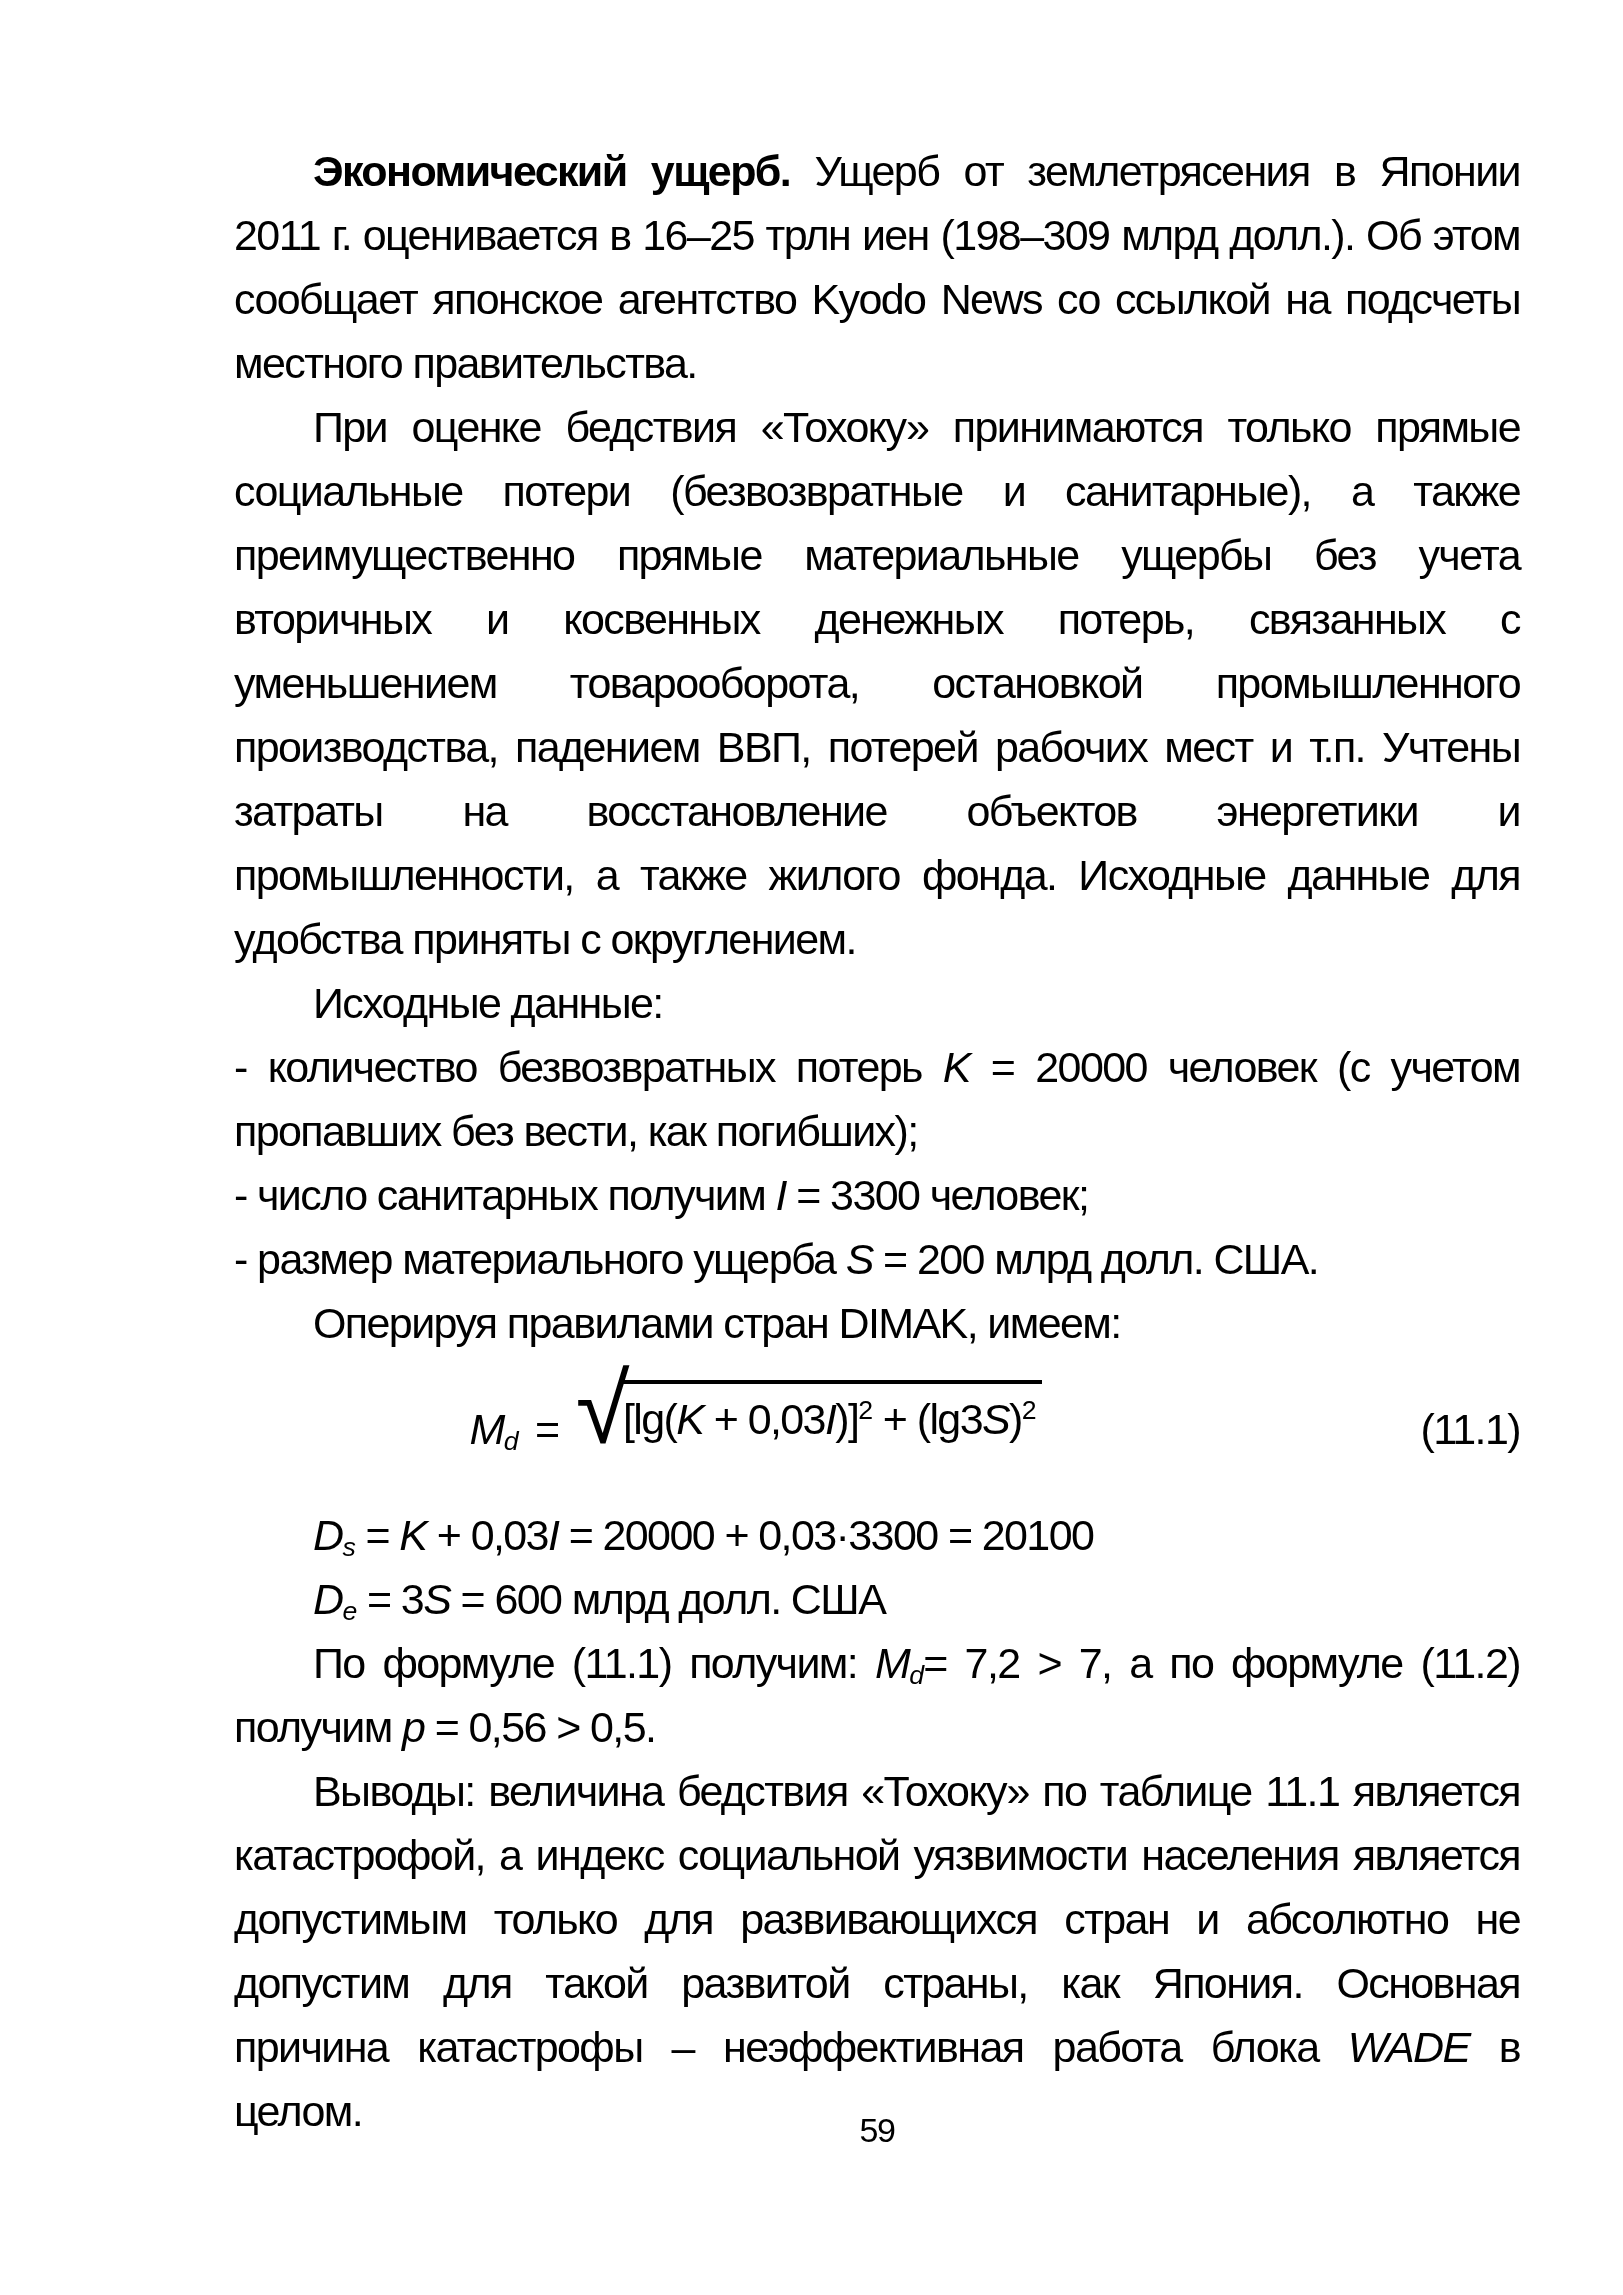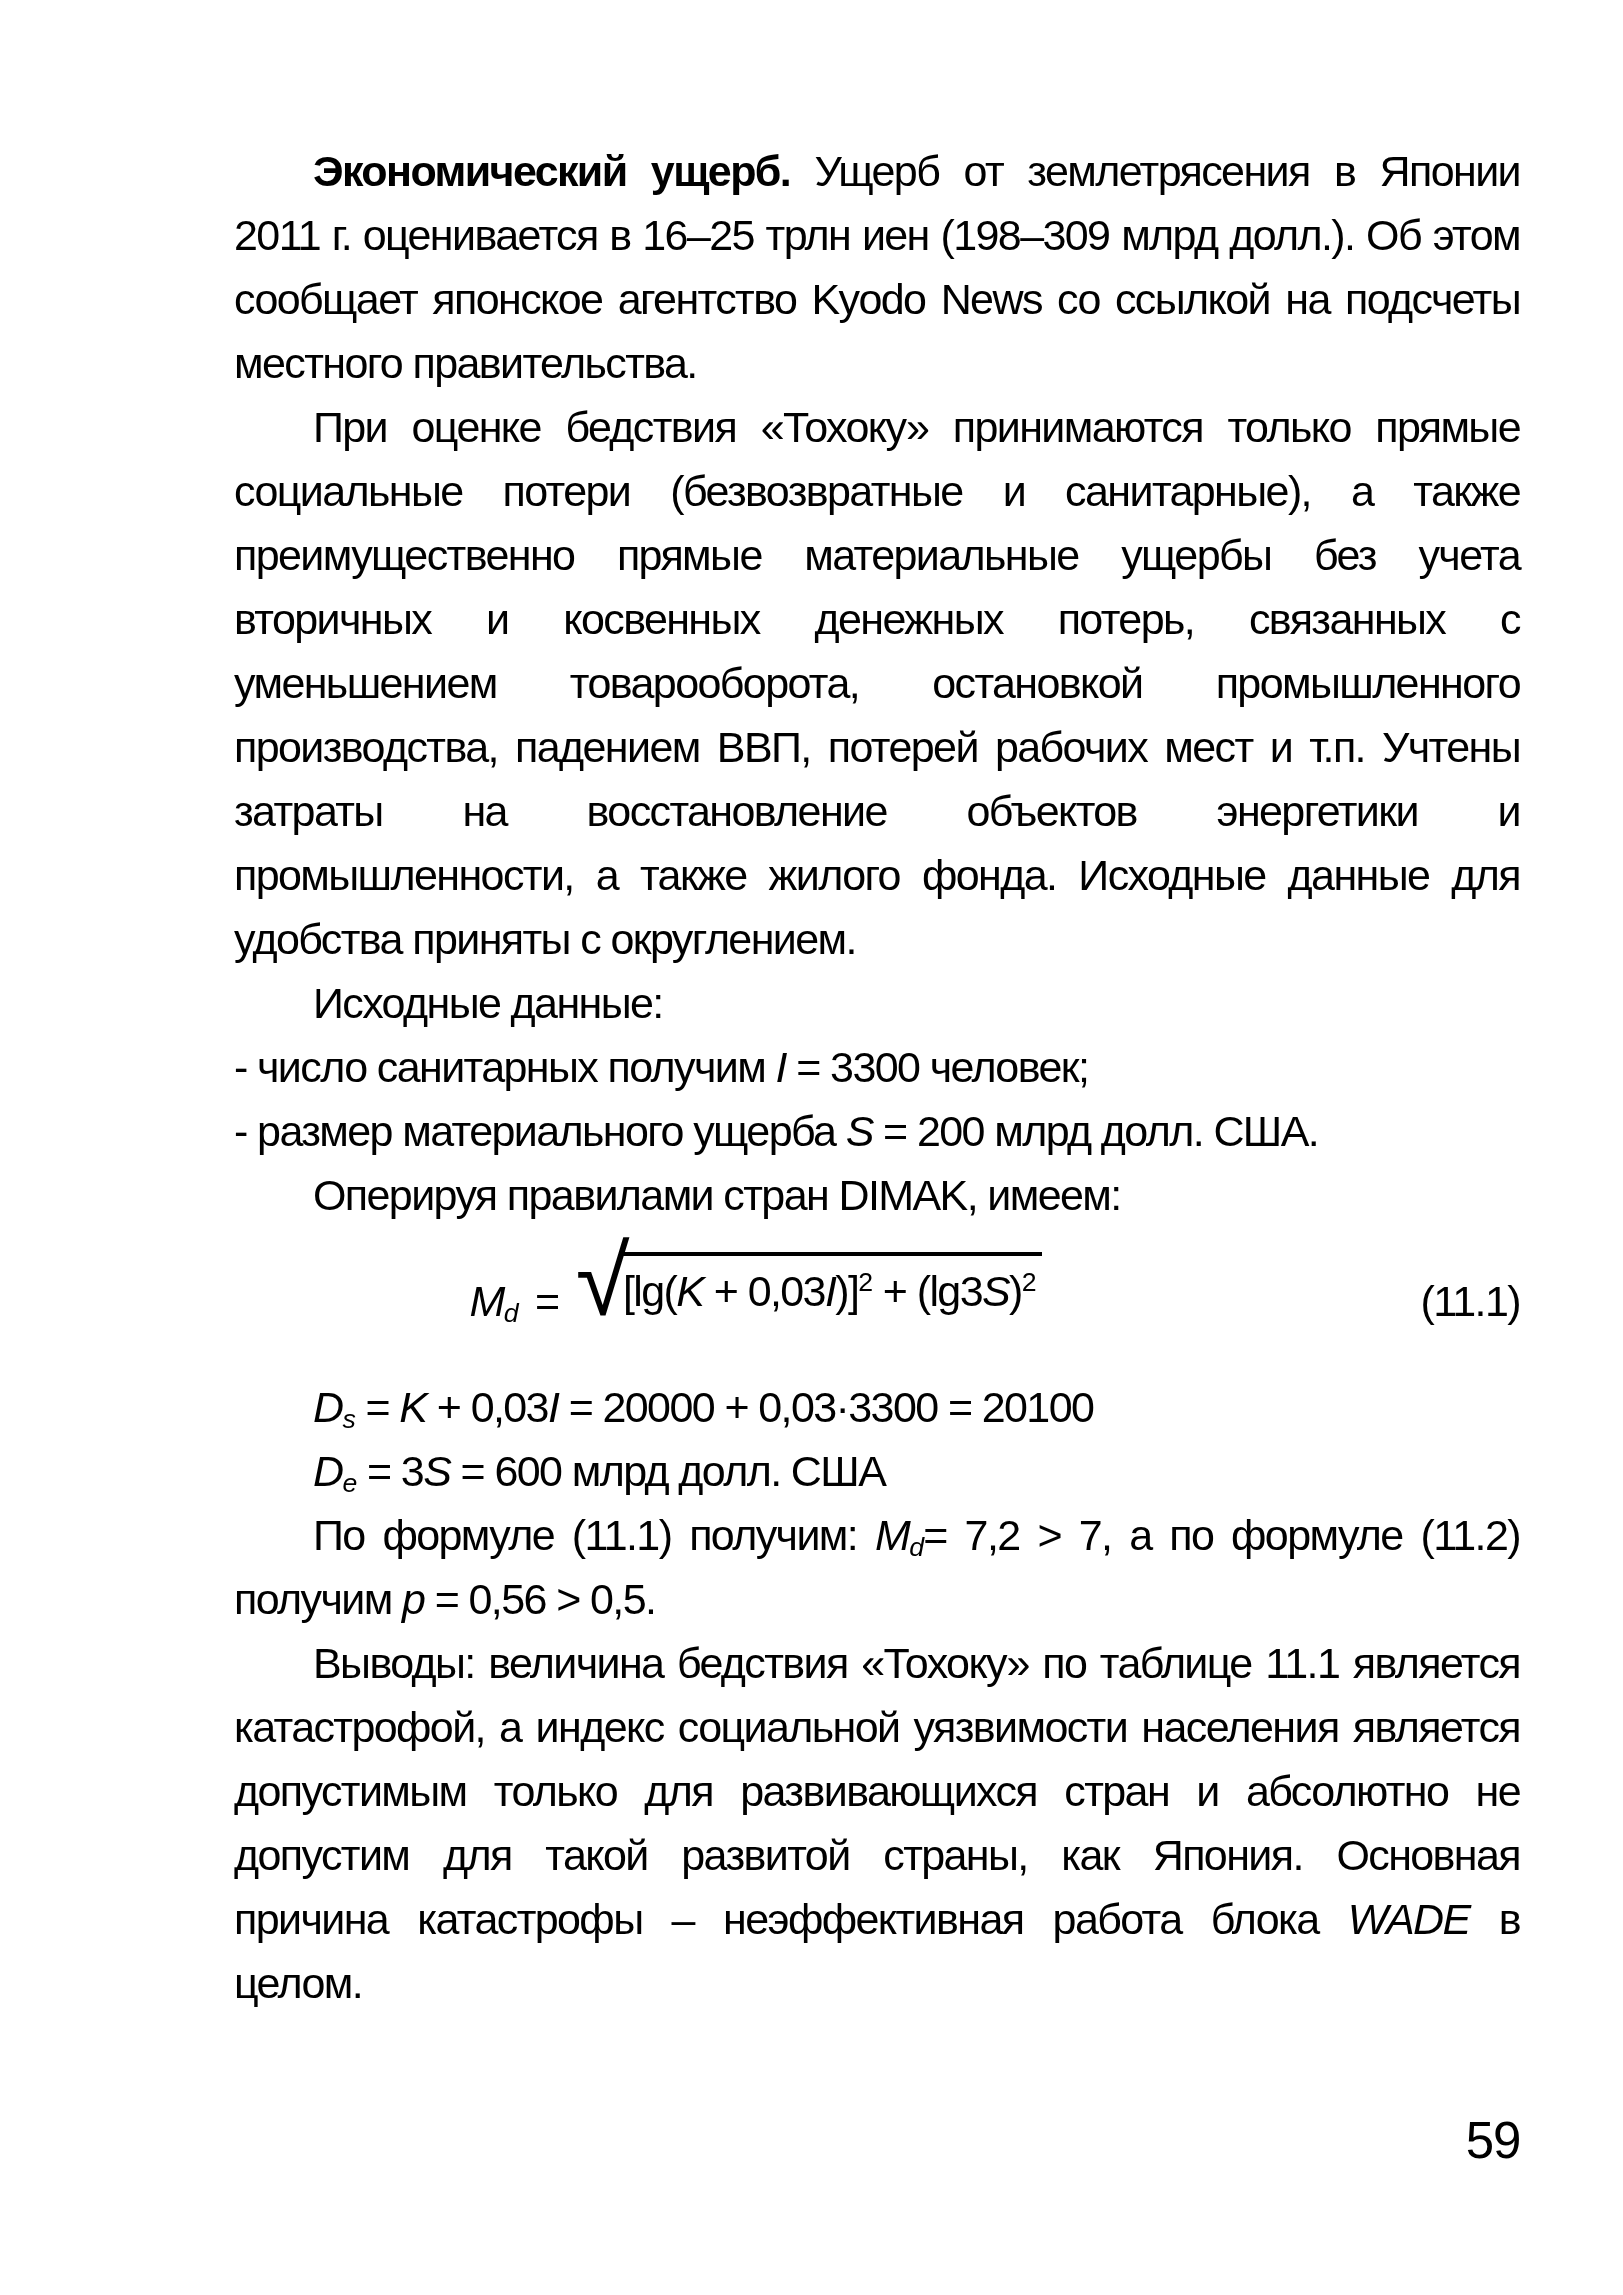--- a/index.html
+++ b/index.html
@@ -53,37 +53,38 @@
     padding:2.6px 6.5px 0 3.9px;
     white-space:nowrap;
   }
   .eq-num{
     position:absolute;right:0;top:50%;
     transform:translateY(-50%);
   }
   .footer{
     position:absolute;
     left:234px;width:1286px;top:2111px;
-    font-size:51px;letter-spacing:-1.3px;
-    text-align:right;
+    font-size:34px;letter-spacing:-1.3px;
+    text-align:center;
   }
 </style>
 </head>
 <body>
 
 <div class="page">
   <div class="content">
 
     <p class="para indent"><span class="b">Экономический ущерб.</span><span> Ущерб от землетрясения в Японии 2011 г. оценивается в 16–25 трлн иен (198–309 млрд долл.). Об этом сообщает японское агентство Kyodo News со ссылкой на подсчеты местного правительства.</span></p>
 
 
     <p class="para indent">При оценке бедствия «Тохоку» принимаются только прямые социальные потери (безвозвратные и санитарные), а также преимущественно прямые материальные ущербы без учета вторичных и косвенных денежных потерь, связанных с уменьшением товарооборота, остановкой промышленного производства, падением ВВП, потерей рабочих мест и т.п. Учтены затраты на восстановление объектов энергетики и промышленности, а также жилого фонда. Исходные данные для удобства приняты с округлением.</p>
 
     <p class="para indent">Исходные данные:</p>
 
+    <p class="para"><span>- количество безвозвратных потерь </span><span class="i">K</span><span> = 20000 человек (с учетом пропавших без вести, как погибших);</span></p>
 
     <p class="para"><span>- число санитарных получим </span><span class="i">I</span><span> = 3300 человек;</span></p>
 
     <p class="para"><span>- размер материального ущерба </span><span class="i">S</span><span> = 200 млрд долл. США.</span></p>
 
     <p class="para indent">Оперируя правилами стран DIMAK, имеем:</p>
 
     <div class="eq-row">
       <span class="eq-center">
         <span class="eq-lhs"><span class="i">M</span><sub class="i">d</sub></span>

